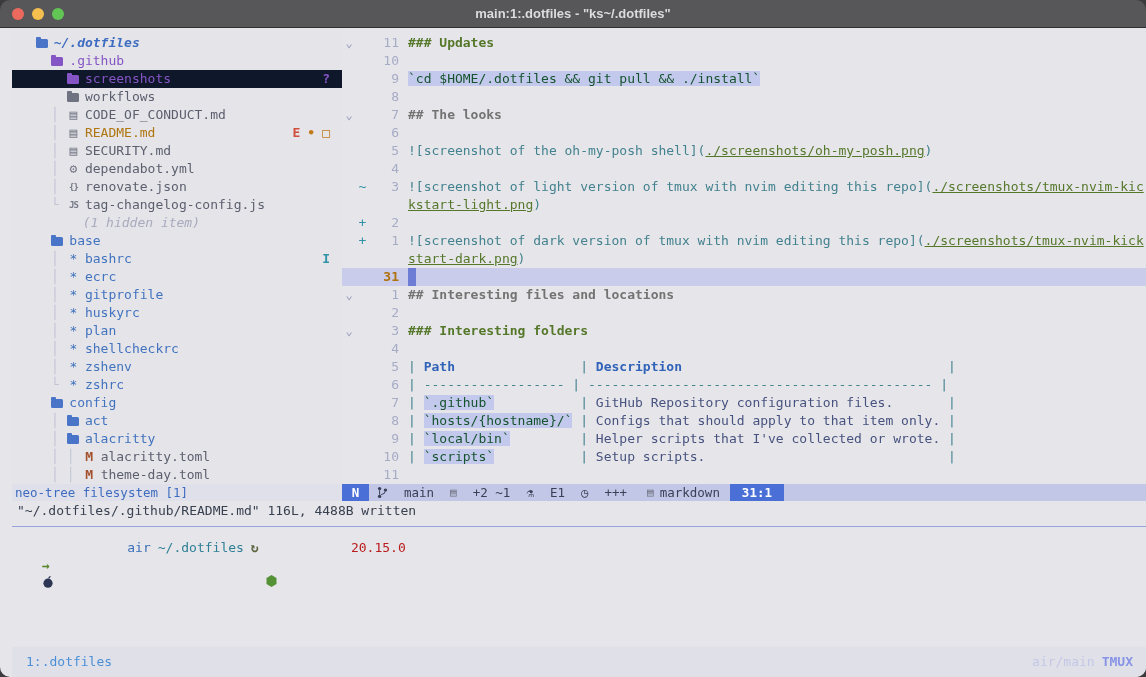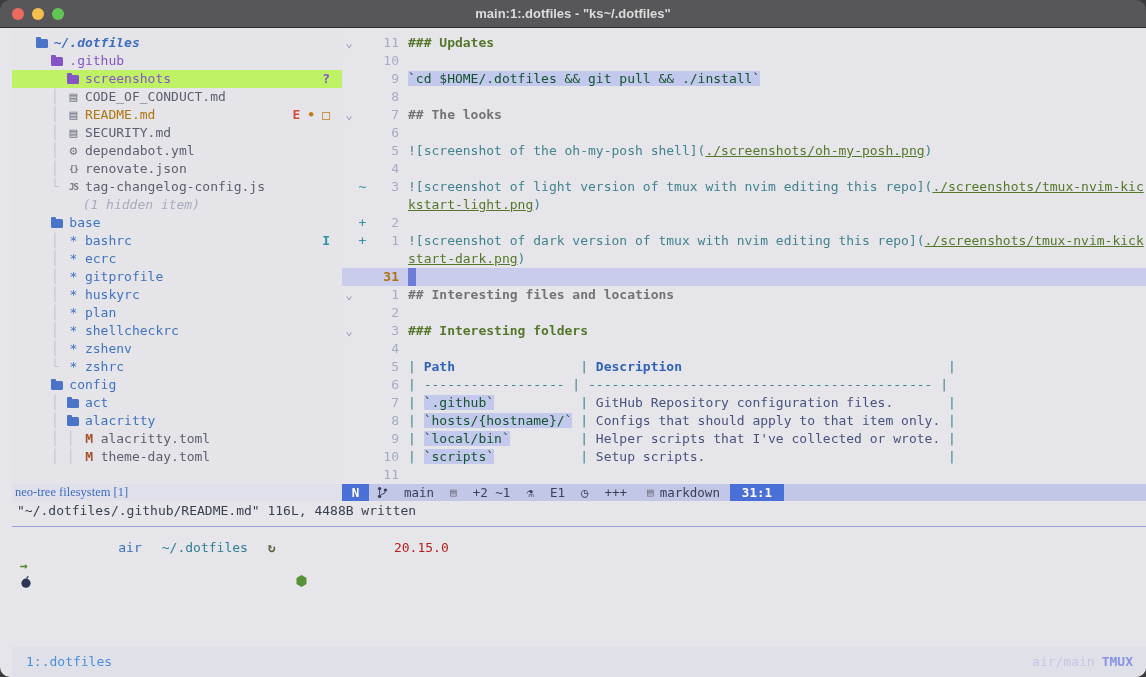--- a/index.html
+++ b/index.html
@@ -10,21 +10,21 @@
   .lights{display:flex;gap:8px;padding-left:12px;}
   .light{width:12px;height:12px;border-radius:50%;}
   .light.red{background:#ec6a5d}.light.yellow{background:#f5bf4f}.light.green{background:#62c655}
   .title{position:absolute;left:0;right:0;text-align:center;color:#dcdcdd;font:700 13px "Liberation Sans",sans-serif;pointer-events:none;}
   
   .terminal{flex:1;background:#e6e6ea;display:flex;flex-direction:column;font-size:13px;line-height:18px;color:#5c5f6e;padding-left:12px;}
   .panes{height:456px;display:flex;flex:none;overflow:hidden;}
   
   .neotree{width:330px;flex:none;padding-top:6px;overflow:hidden;background:#e4e4e9;}
   .nt-row{height:18px;display:flex;align-items:center;padding-left:8px;white-space:pre;}
-  .nt-row.sel{background:#bef264;}
+  .nt-row.sel{background:#0f172a;}
   .nt-pre{color:#c2c4d4;}
   .nt-badges{margin-left:auto;padding-right:12px;display:flex;gap:7px;font-weight:bold;}
   .b-purple{color:#8655c5}.b-red{color:#d14f3a}.b-orange{color:#c27a1a}.b-teal{color:#2f93a8}
   .s-root{color:#3e6cc0;font-weight:bold;font-style:italic}
   .s-purple{color:#8655c5}.s-gray{color:#5c5f6e}.s-blue{color:#4273bf}
   .s-orange{color:#b0760f}.s-hidden{color:#a9abbe;font-style:italic}
   .fico{display:inline-block;width:12px;height:9px;border-radius:1.5px;position:relative;margin-right:6px;flex:none;}
   .fico::before{content:"";position:absolute;top:-2px;left:0;width:5px;height:3px;border-radius:1px 1px 0 0;background:inherit;}
   .ic-blue{background:#4a74c8}.ic-purple{background:#8655c5}.ic-gray{background:#6f7280}
   .gico{display:inline-block;min-width:13px;margin-right:5px;text-align:center;flex:none;}
@@ -43,34 +43,34 @@
   .s-u{color:#55772a;text-decoration:underline}
   .s-h2{color:#737373;font-weight:bold}
   .s-h3{color:#55772a;font-weight:bold}
   .s-c{color:#14532d;background:#c3c9ec}
   .s-p{color:#43828f}
   .s-th{color:#2f62b8;font-weight:bold}
   .s-td{color:#47527f}
   .s-cursor{background:#6d7cd4;display:inline-block;width:8px;}
   
   .statusbars{height:17px;display:flex;flex:none;font-size:12.5px;line-height:17px;}
-  .nt-status{width:330px;flex:none;background:#dfe0ea;color:#3e6cc0;padding-left:3px;box-sizing:border-box;font-family:Liberation Serif, serif;}
+  .nt-status{width:330px;flex:none;background:#dfe0ea;color:#3e6cc0;padding-left:3px;box-sizing:border-box;}
   .ed-status{flex:1;display:flex;background:#c2c7e7;color:#3a4056;align-items:stretch;}
   .mode-box{width:27px;background:#4a6fd6;color:#fff;font-weight:bold;text-align:center;flex:none;}
   .sl-left{padding:0 10px 0 8px;display:flex;align-items:center;gap:16px;flex:none;white-space:pre;}
   .sl-icon{display:inline-flex;align-items:center;}
   .sl-path{flex:1;background:#b1b7dc;padding-left:9px;white-space:pre;}
   .sl-ft{padding:0 10px;display:flex;align-items:center;gap:6px;flex:none;}
   .ft-icon{color:#6f7280;font-size:11px;}
   .pos-box{width:54px;background:#4a6fd6;color:#fff;font-weight:bold;text-align:center;flex:none;}
   
   .message{height:19px;line-height:19px;padding-left:5px;color:#394150;flex:none;white-space:pre;}
   .pane-divider{border:none;border-top:1px solid #98a2dc;margin:6px 0 0 0;flex:none;}
   .shell{padding:12px 0 0 8px;flex:none;}
-  .prompt-line,.arrow-line{height:18px;display:flex;align-items:flex-start;gap:20px;white-space:pre;}
+  .prompt-line,.arrow-line{height:18px;display:flex;align-items:flex-start;gap:7px;white-space:pre;margin-left:22px;}
   .p-host{color:#3a70b8}.p-path{color:#2f7f96}
   .p-sync{color:#5c6640;font-weight:bold}
   .p-ver{color:#b91c1c}
   .arrow-line{color:#55862c;font-weight:bold;}
   
   .tmuxbar{margin-top:auto;height:30px;background:#e0e1e8;display:flex;align-items:center;flex:none;font-size:13px;}
   .tmux-left{padding-left:14px;color:#4a8fd8;}
   .tmux-right{margin-left:auto;padding-right:13px;display:flex;gap:7px;}
   .tmux-session{color:#c3c7e6}.tmux-label{color:#8793e6;font-weight:bold}
   svg{display:block;}
@@ -87,20 +87,21 @@
     </div>
     <div class="title">main:1:.dotfiles - "ks~/.dotfiles"</div>
   </div>
 
   <div class="terminal">
     <div class="panes">
       <div class="neotree" id="neotree">
           <div class="nt-row"><span class="nt-pre">  </span><span class="fico ic-blue"></span><span class="s-root">~/.dotfiles</span></div>
           <div class="nt-row"><span class="nt-pre">    </span><span class="fico ic-purple"></span><span class="s-purple">.github</span></div>
           <div class="nt-row sel"><span class="nt-pre">      </span><span class="fico ic-purple"></span><span class="s-purple">screenshots</span><span class="nt-badges"><span class="b-purple">?</span></span></div>
+          <div class="nt-row"><span class="nt-pre">      </span><span class="fico ic-gray"></span><span class="s-gray">workflows</span></div>
           <div class="nt-row"><span class="nt-pre">    │ </span><span class="gico gi-igray">▤</span><span class="s-gray">CODE_OF_CONDUCT.md</span></div>
           <div class="nt-row"><span class="nt-pre">    │ </span><span class="gico gi-igray">▤</span><span class="s-orange">README.md</span><span class="nt-badges"><span class="b-red">E</span><span class="b-orange">•</span><span class="b-orange">□</span></span></div>
           <div class="nt-row"><span class="nt-pre">    │ </span><span class="gico gi-igray">▤</span><span class="s-gray">SECURITY.md</span></div>
           <div class="nt-row"><span class="nt-pre">    │ </span><span class="gico gi-igray">⚙</span><span class="s-gray">dependabot.yml</span></div>
           <div class="nt-row"><span class="nt-pre">    │ </span><span class="gico gi-igray small">{}</span><span class="s-gray">renovate.json</span></div>
           <div class="nt-row"><span class="nt-pre">    └ </span><span class="gico gi-igray small">JS</span><span class="s-gray">tag-changelog-config.js</span></div>
           <div class="nt-row"><span class="nt-pre">        </span><span class="s-hidden">(1 hidden item)</span></div>
           <div class="nt-row"><span class="nt-pre">    </span><span class="fico ic-blue"></span><span class="s-blue">base</span></div>
           <div class="nt-row"><span class="nt-pre">    │ </span><span class="gico gi-iblue">*</span><span class="s-blue">bashrc</span><span class="nt-badges"><span class="b-teal">I</span></span></div>
           <div class="nt-row"><span class="nt-pre">    │ </span><span class="gico gi-iblue">*</span><span class="s-blue">ecrc</span></div>

